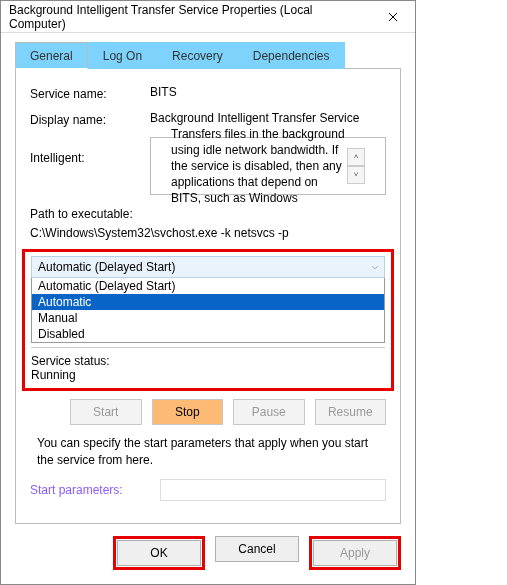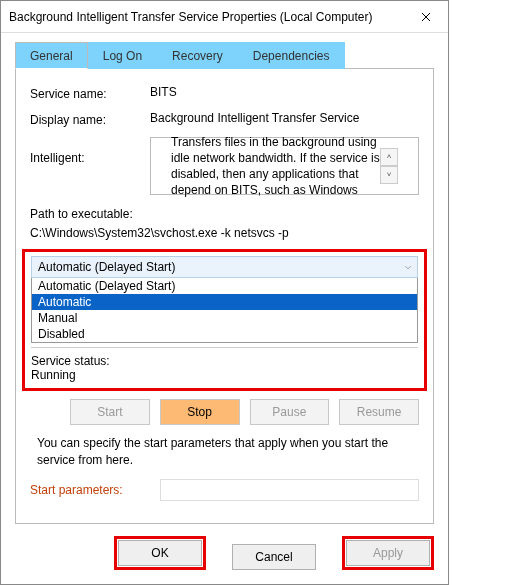--- a/index.html
+++ b/index.html
@@ -1,17 +1,17 @@
 <!DOCTYPE html>
 <html><head>
 <meta charset="utf-8">
 <style>
 * { box-sizing: border-box; margin: 0; padding: 0; }
 body { font-family: "Segoe UI", Tahoma, sans-serif; font-size: 12px; background: #fff; color: #000; }
-.window { width: 449px; height: 585px; border: 1px solid #888; background: #fff; display: flex; flex-direction: column; }
+.window { width: 416px; height: 585px; border: 1px solid #888; background: #fff; display: flex; flex-direction: column; }
 .titlebar { display: flex; align-items: center; height: 32px; padding: 0 0 0 8px; border-bottom: 1px solid #ddd; }
 .titlebar-text { flex: 1; font-size: 12px; }
 .close-btn { width: 44px; height: 32px; display: flex; align-items: center; justify-content: center; font-size: 15px; cursor: pointer; }
 .content { flex: 1; padding: 8px 14px 0 14px; display: flex; flex-direction: column; }
 .tabs { display: flex; position: relative; }
 .tab { padding: 6px 14px 5px 14px; font-size: 12px; border: 1px solid transparent; cursor: pointer; position: relative; top: 1px; background: #7dd3fc; color: #333; }
 .tab.active { border: 1px solid #bbb; border-bottom: 1px solid #fff; z-index: 2; }
 .tabpanel { border: 1px solid #bbb; padding: 16px 14px 14px 14px; flex: 1; }
 .row { display: flex; margin-bottom: 10px; }
 .label-col { width: 120px; padding-top: 2px; }
@@ -29,23 +29,23 @@
 .combo-list { border: 1px solid #999; border-top: none; background: #fff; font-size: 12px; }
 .combo-option { padding: 1px 6px; cursor: pointer; }
 .combo-option.selected { background: #0a64c8; color: #fff; }
 .divider-row { border-top: 1px solid #ccc; margin: 4px 0 4px 0; height: 1px; }
 .service-status-row { display: flex; margin-bottom: 4px; flex-direction: column; }
 .btn-row { display: flex; gap: 10px; margin: 8px 0; padding-left: 40px; }
 .svc-btn { flex: 1; padding: 5px 0; border: 1px solid #c8c8c8; background: #fdba74; font-size: 12px; font-family: inherit; cursor: pointer; text-align: center; }
 .svc-btn[disabled] { color: #999; background: #f3f3f3; cursor: default; }
 .note { margin: 10px 7px; line-height: 1.4; }
 .param-row { display: flex; align-items: center; margin-top: 10px; }
-.param-label { width: 130px; color: #c2410c; }
+.param-label { width: 130px; color: #8b5cf6; }
 .param-input { flex: 1; border: 1px solid #ddd; padding: 3px 4px; font-size: 12px; font-family: inherit; background: #fff; }
-.footer { padding: 12px 14px 14px 14px; display: flex; justify-content: flex-end; gap: 26px; align-items: flex-end; }
+.footer { padding: 12px 14px 14px 14px; display: flex; justify-content: flex-end; gap: 10px; align-items: flex-start; }
 .footer-btn { padding: 5px 0; width: 84px; border: 1px solid #b0b0b0; background: #efefef; font-size: 12px; font-family: inherit; cursor: pointer; }
 .footer-btn[disabled] { color: #999; }
 .redbox { border: 3px solid #e60000; padding: 1px; display: inline-block; }
 .redbox .footer-btn { margin: 0; }
 </style>
 </head>
 <body>
 
 <div class="window">
 

